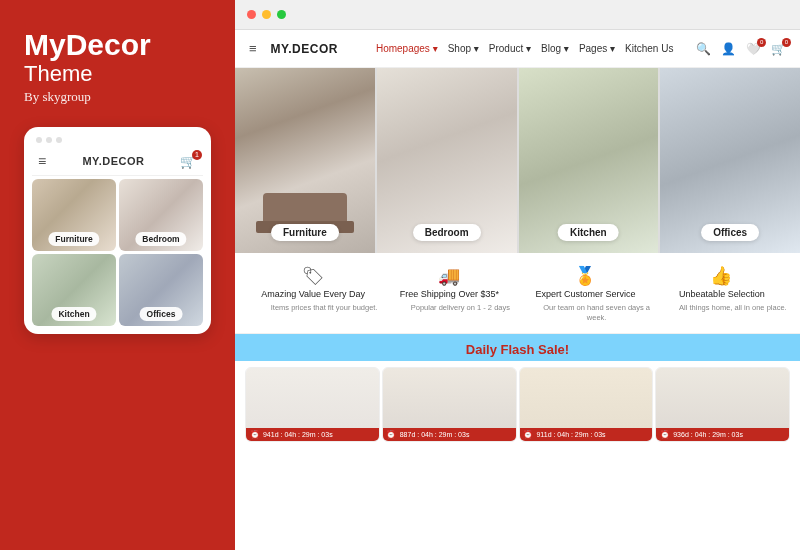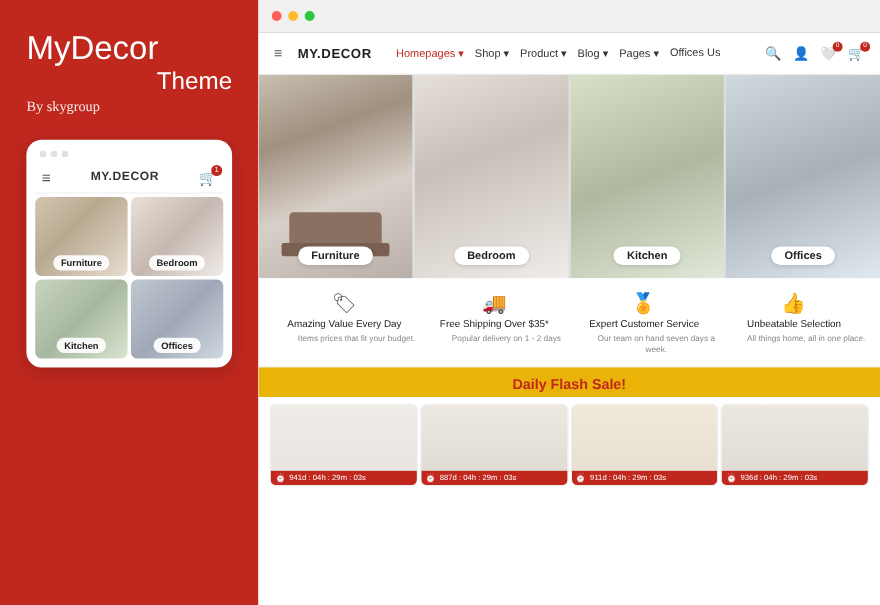--- a/index.html
+++ b/index.html
@@ -18,28 +18,27 @@
       min-width: 235px;
       background: #c0281e;
       color: white;
       padding: 28px 24px 20px 24px;
       display: flex;
       flex-direction: column;
       gap: 18px;
     }
     .brand-title {
       font-size: 30px;
-      font-weight: 400;
+      font-weight: 700;
       line-height: 1.1;
     }
     .brand-sub {
       font-size: 22px;
       font-weight: 300;
       line-height: 1.2;
-      text-align: right;
     }
     .brand-by {
       font-size: 13px;
       font-weight: 400;
       opacity: 0.9;
       margin-top: 2px;
       font-family: Liberation Serif, serif;
     }
 
     
@@ -184,21 +183,21 @@
     }
     .nav-logo {
       font-size: 12px;
       font-weight: 800;
       letter-spacing: 0.5px;
       color: #222;
     }
     .nav-links {
       display: flex;
       gap: 10px;
-      margin-left: 8px;
+      margin-left: 24px;
       flex: 1;
     }
     .nav-link {
       font-size: 10px;
       color: #333;
       cursor: pointer;
       white-space: nowrap;
     }
     .nav-link.active {
       color: #c0281e;
@@ -323,21 +322,21 @@
     }
     .feature-desc {
       font-size: 7.5px;
       color: #888;
       line-height: 1.3;
       padding-left: 22px;
     }
 
     
     .flash-sale {
-      background: #eab308;
+      background: #7dd3fc;
       padding: 8px 0 4px 0;
       text-align: center;
     }
     .flash-title {
       font-size: 13px;
       font-weight: 800;
       color: #c0281e;
     }
 
     
@@ -454,21 +453,21 @@
 
     <nav class="nav">
       <div class="nav-hamburger">≡</div>
       <div class="nav-logo">MY.DECOR</div>
       <div class="nav-links">
         <span class="nav-link active">Homepages ▾</span>
         <span class="nav-link">Shop ▾</span>
         <span class="nav-link">Product ▾</span>
         <span class="nav-link">Blog ▾</span>
         <span class="nav-link">Pages ▾</span>
-        <span class="nav-link">Offices Us</span>
+        <span class="nav-link">Kitchen Us</span>
       </div>
       <div class="nav-icons">
         <div class="nav-icon">🔍</div>
         <div class="nav-icon">👤</div>
         <div class="nav-icon">
           🤍
           <div class="nav-badge">0</div>
         </div>
         <div class="nav-icon">
           🛒

